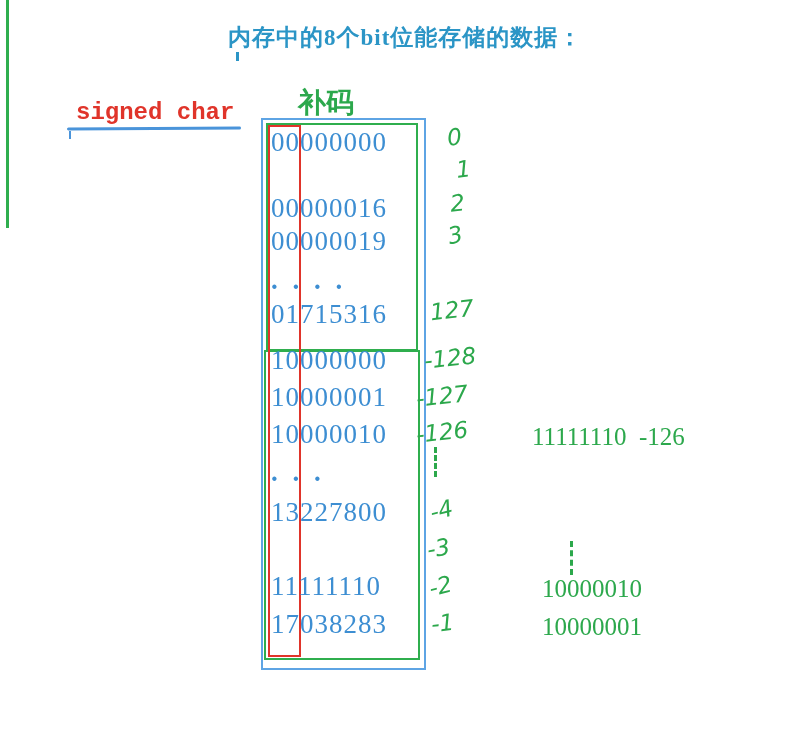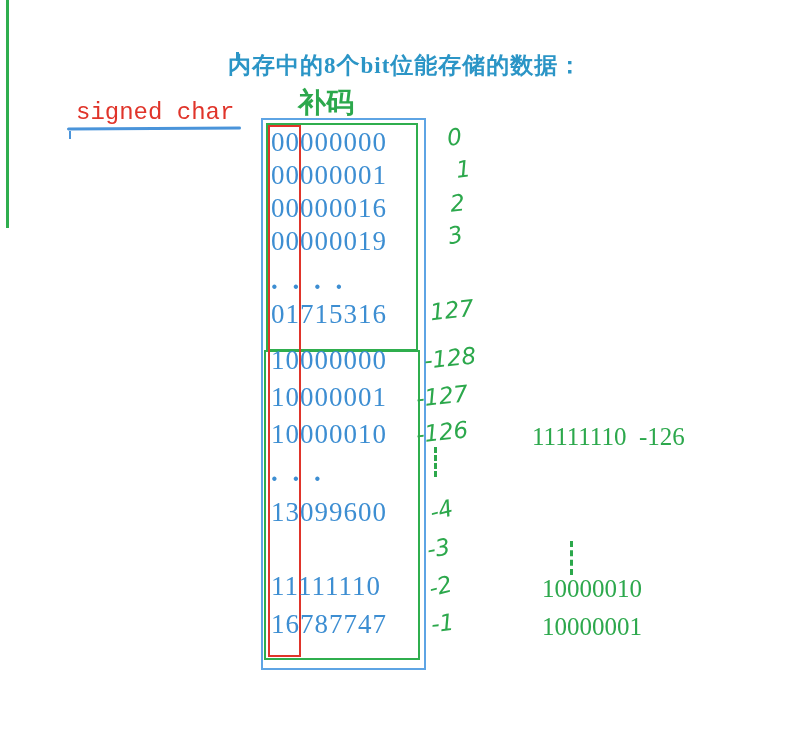--- a/index.html
+++ b/index.html
@@ -6,27 +6,27 @@
   .canvas {
     position:relative; width:809px; height:729px; background:#ffffff;
     font-family:"Liberation Serif", serif; overflow:hidden;
   }
   
   .left-border { position:absolute; left:6px; top:0; width:3px; height:228px; background:#2fae4e; }
 
   .title {
     position:absolute; left:228px; top:22px;
     color:#2b95c6; font-size:23px; font-weight:bold; letter-spacing:1px;
-    font-family:"Liberation Serif", serif; white-space:nowrap;margin-top:28px;
+    font-family:"Liberation Serif", serif; white-space:nowrap;
   }
   .title-tick { position:absolute; left:236px; top:52px; width:3px; height:9px; background:#2b95c6; }
 
   .signed-char {
     position:absolute; left:76px; top:99px;
-    color:#e0342a; font-size:24px; font-weight:normal;
+    color:#e0342a; font-size:24px; font-weight:bold;
     font-family:"Liberation Mono", monospace; white-space:nowrap;
   }
   .sc-underline {
     position:absolute; left:67px; top:127px; width:174px; height:3px;
     background:#4a94da; border-radius:2px; transform:rotate(-0.4deg);
   }
   .sc-tick { position:absolute; left:69px; top:131px; width:2px; height:8px; background:#4a94da; }
 
   .complement-label {
     position:absolute; left:298px; top:84px;
@@ -77,32 +77,31 @@
   <div class="sc-tick"></div>
 
   <div class="complement-label">补码</div>
 
   <div class="box outer-blue"></div>
   <div class="box green-top"></div>
   <div class="box green-bot"></div>
   <div class="box red-sign"></div>
 
   <div class="bin" style="top:128px">00000000</div>
-  <div class="bin" style="top:161px">00000001</div>
   <div class="bin" style="top:194px">00000016</div>
   <div class="bin" style="top:227px">00000019</div>
   <div class="bin dots" style="top:266px">. . . .</div>
   <div class="bin" style="top:300px">01715316</div>
   <div class="bin" style="top:346px">10000000</div>
   <div class="bin" style="top:383px">10000001</div>
   <div class="bin" style="top:420px">10000010</div>
   <div class="bin dots" style="top:458px">. . .</div>
-  <div class="bin" style="top:498px">13099600</div>
+  <div class="bin" style="top:498px">13227800</div>
   <div class="bin" style="top:572px">11111110</div>
-  <div class="bin" style="top:610px">16787747</div>
+  <div class="bin" style="top:610px">17038283</div>
 
   <div class="hand" style="left:447px; top:124px">0</div>
   <div class="hand" style="left:456px; top:156px">1</div>
   <div class="hand" style="left:450px; top:190px">2</div>
   <div class="hand" style="left:448px; top:222px; transform:rotate(-12deg)">3</div>
   <div class="hand" style="left:430px; top:297px">127</div>
   <div class="hand" style="left:424px; top:345px">-128</div>
   <div class="hand" style="left:416px; top:383px">-127</div>
   <div class="hand" style="left:416px; top:419px">-126</div>
   <div class="hand" style="left:430px; top:497px; transform:rotate(-14deg)">-4</div>

